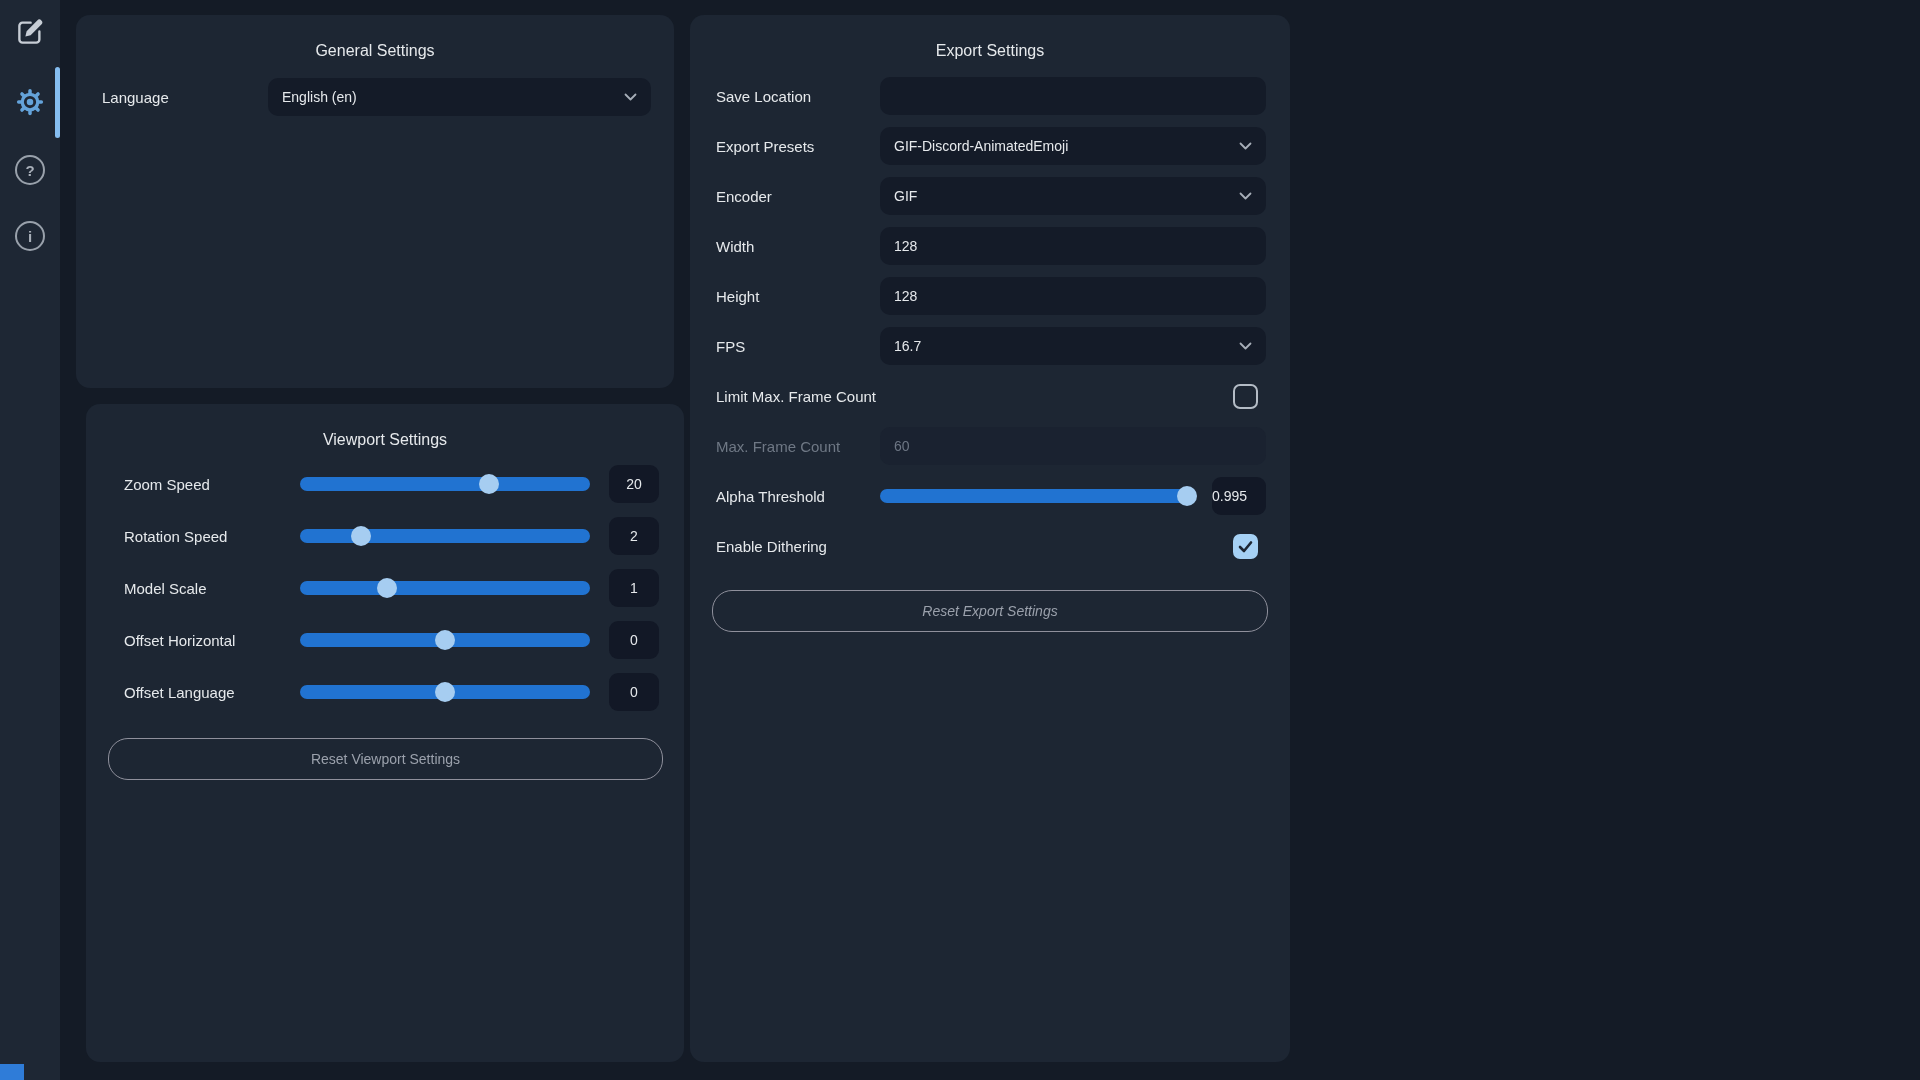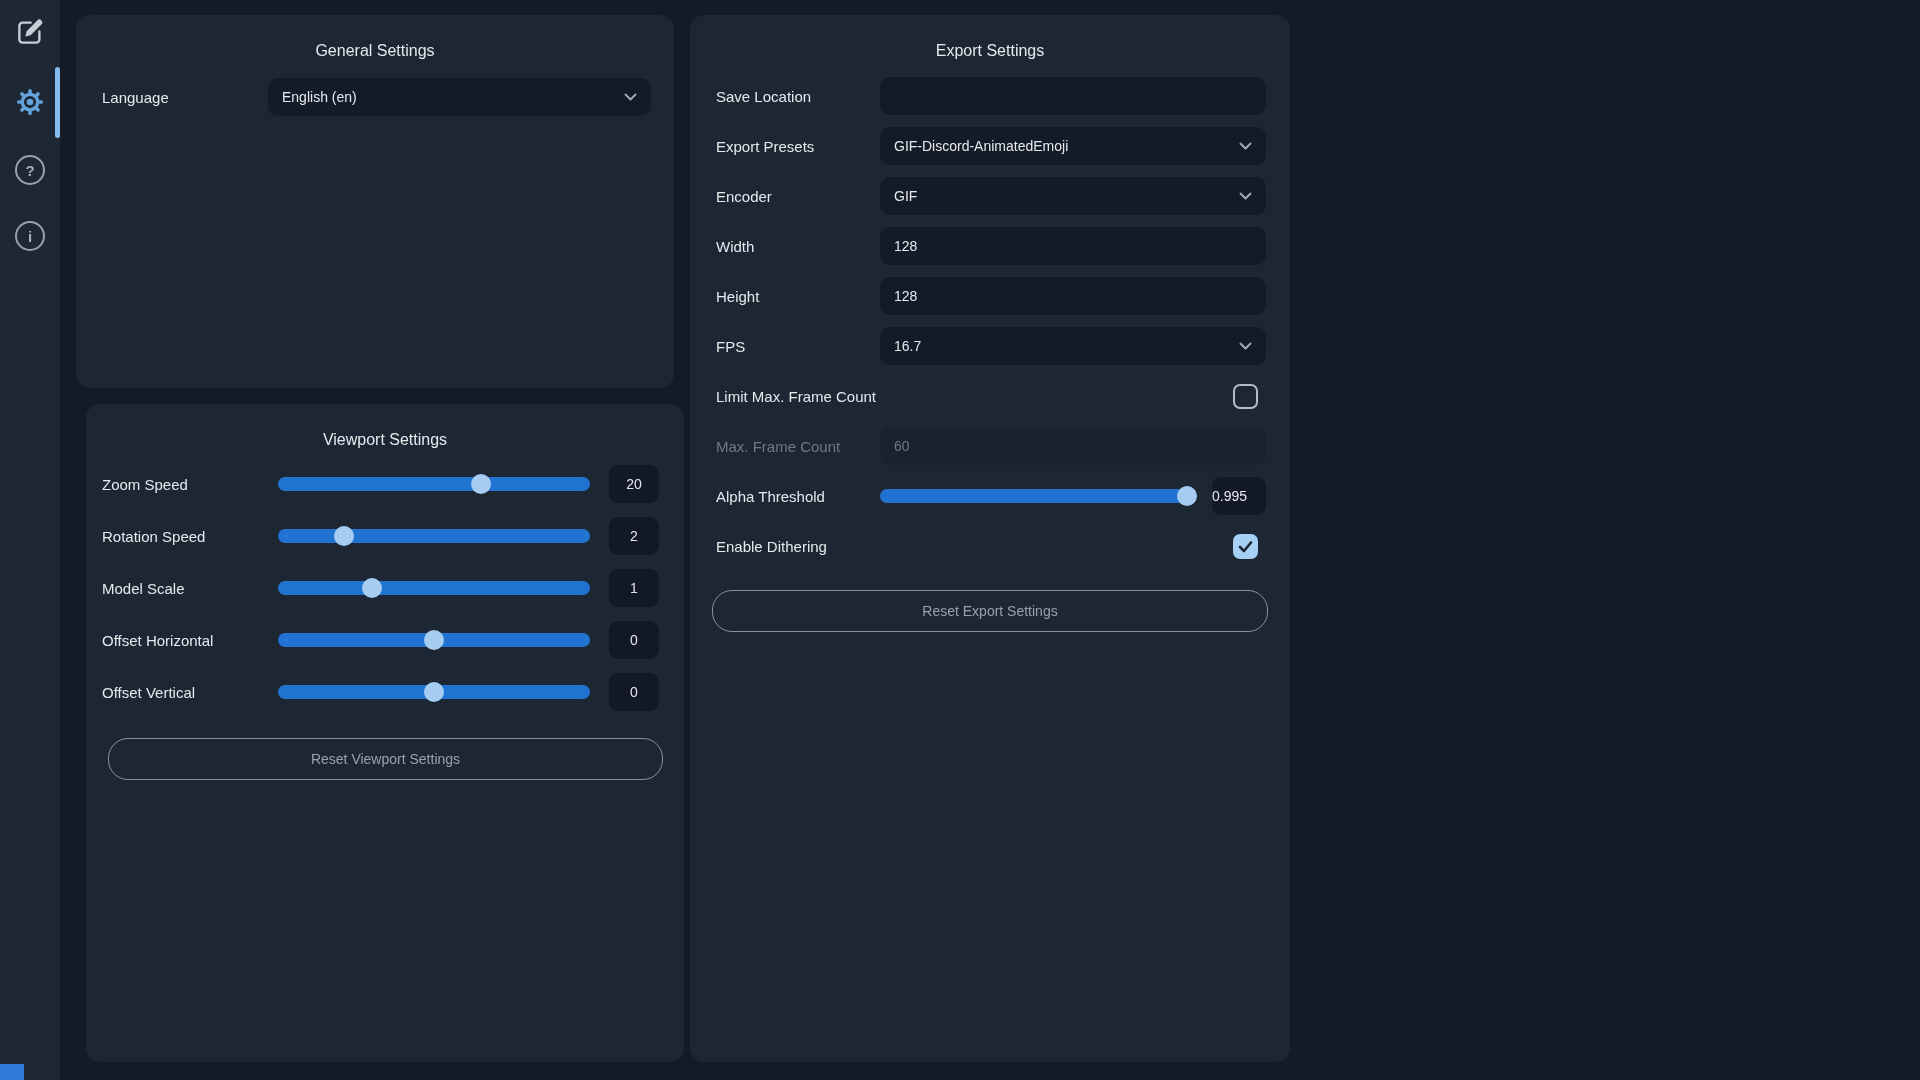--- a/index.html
+++ b/index.html
@@ -31,21 +31,21 @@
   #panel-general .row{margin:19px 23px 0 26px;}
   #panel-general .label{width:166px;}
 
   
   #panel-export .rows{margin-top:18px;}
   #panel-export .row{margin:0 24px 12px 26px;}
   #panel-export .label{width:164px;}
 
   
   #panel-viewport .rows{margin-top:17px;}
-  #panel-viewport .row{margin:0 25px 14px 16px;}
+  #panel-viewport .row{margin:0 25px 14px 38px;}
   #panel-viewport .label{width:176px;}
 
   
   .input, .dropdown{flex:1;height:38px;background:#141b28;border:none;border-radius:10px;
         color:#e6e9ec;font-size:14px;padding:0 14px;box-sizing:border-box;
         font-family:"Liberation Sans",sans-serif;outline:none;min-width:0;}
   .dropdown{display:flex;align-items:center;justify-content:space-between;cursor:pointer;}
   .dd-value{font-size:14px;color:#e6e9ec;}
   .chevron{flex:none;}
 
@@ -70,21 +70,21 @@
             display:flex;align-items:center;justify-content:center;}
   .checkbox .check-icon{display:none;}
   .checkbox.is-checked{background:#a6d1f5;border-color:#a6d1f5;}
   .checkbox.is-checked .check-icon{display:block;}
 
   
   .reset-btn{height:40px;border-radius:20px;border:1px solid #8f909c;background:transparent;
              color:#9ba1ac;font-size:14px;display:flex;align-items:center;justify-content:center;
              cursor:pointer;font-family:"Liberation Sans",sans-serif;}
   #panel-viewport .reset-btn{margin:27px 21px 0 22px;}
-  #panel-export .reset-btn{margin:25px 22px 0 22px;}
+  #panel-export .reset-btn{margin:25px 22px 0 22px;font-style:italic;}
 </style>
 </head>
 <body>
 
 <div class="app">
 
   <div class="sidebar">
     <div class="icon-btn" style="top:16px">
       <svg viewBox="0 0 24 24" width="30" height="30">
         <path d="M12.5 4.5H6a2.5 2.5 0 0 0-2.5 2.5v11A2.5 2.5 0 0 0 6 20.5h11a2.5 2.5 0 0 0 2.5-2.5v-6.5" fill="none" stroke="#c7cdd5" stroke-width="1.9" stroke-linecap="round"></path>
@@ -156,21 +156,21 @@
         <div class="badge">1</div>
       </div>
       <div class="row">
         <div class="label">Offset Horizontal</div>
         <div class="slider">
           <div class="thumb" style="left: calc(50% - 10px);"></div>
         </div>
         <div class="badge">0</div>
       </div>
       <div class="row">
-        <div class="label">Offset Vertical</div>
+        <div class="label">Offset Language</div>
         <div class="slider">
           <div class="thumb" style="left: calc(50% - 10px);"></div>
         </div>
         <div class="badge">0</div>
       </div>
     </div>
     <div class="reset-btn">Reset Viewport Settings</div>
   </div>
 
   <div class="panel" id="panel-export">

